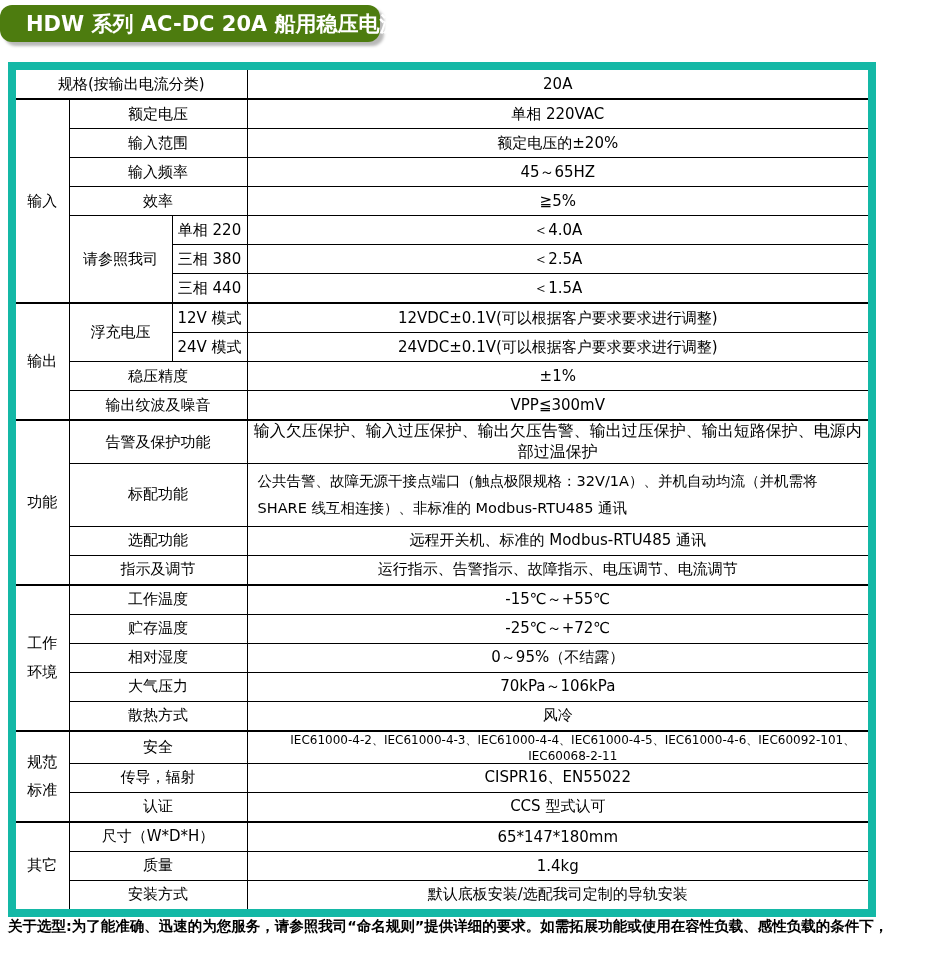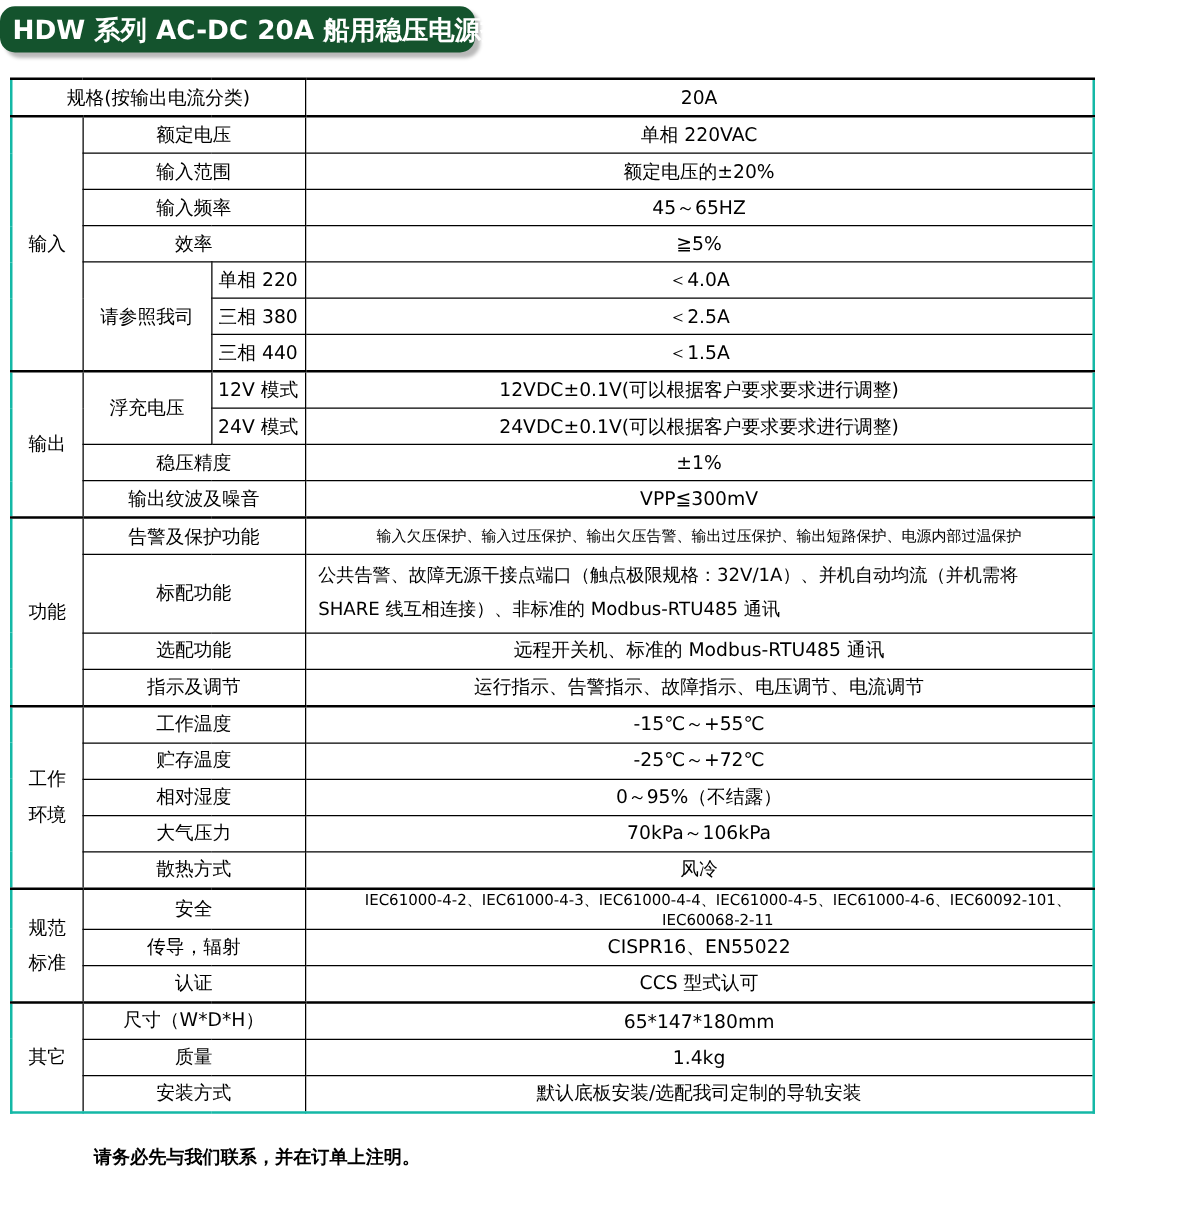--- a/index.html
+++ b/index.html
@@ -2,39 +2,39 @@
 <html><head>
 <meta charset="utf-8">
 <style>
   html,body{margin:0;padding:0;}
   body{
     width:952px;height:969px;position:relative;background:#ffffff;
     font-family:"DejaVu Sans","Liberation Sans",sans-serif;color:#000;
   }
   .banner{
     position:absolute;left:0;top:5px;width:380px;height:37px;
-    background:#14532d;border-radius:12px;
+    background:#4d7c0f;border-radius:12px;
     box-shadow:4px 4px 3px rgba(0,0,0,0.28);
-    display:flex;align-items:center;padding-left:10px;box-sizing:border-box;
+    display:flex;align-items:center;padding-left:26px;box-sizing:border-box;
   }
   .banner-title{color:#fff;font-weight:bold;font-size:21px;white-space:nowrap;}
   table.spec{
     position:absolute;left:8px;top:62px;width:868px;
     border-collapse:collapse;table-layout:fixed;
-    border:2px solid #14b8a6;
+    border:8px solid #14b8a6;
   }
   table.spec td{
     border:1px solid #000;text-align:center;vertical-align:middle;
     font-size:15px;height:28px;padding:0 4px;overflow:hidden;
   }
   tr.group-start td{border-top:2px solid #000;}
   td.grp{white-space:pre-line;line-height:1.9;font-size:15px;}
   td.val{font-size:15px;border-radius:10px;}
   td.val.small{font-size:12px;letter-spacing:0;padding-left:34px;}
-  td.val.mid{font-size:12px;}
+  td.val.mid{font-size:16px;}
   td.val.left{text-align:left;padding:4px 10px;line-height:1.85;font-size:14.5px;}
   td.tall{height:58px;}
   .footer{
     position:absolute;left:8px;top:912px;width:940px;
     font-weight:bold;font-size:14.5px;line-height:2.0;
   }
   .footer .line2{margin-left:67px;}
 </style>
 </head>
 <body>
@@ -166,14 +166,14 @@
         <td class="val">1.4kg</td>
       </tr>
       <tr>
         <td colspan="2">安装方式</td>
         <td class="val">默认底板安装/选配我司定制的导轨安装</td>
       </tr>
     </tbody>
 </table>
 
 <div class="footer">
-  <div class="line2">请务必先与我们联系，并在订单上注明。</div>
+  <div class="line1">关于选型:为了能准确、迅速的为您服务，请参照我司“命名规则”提供详细的要求。如需拓展功能或使用在容性负载、感性负载的条件下，</div>
 </div>
 
 </body></html>

